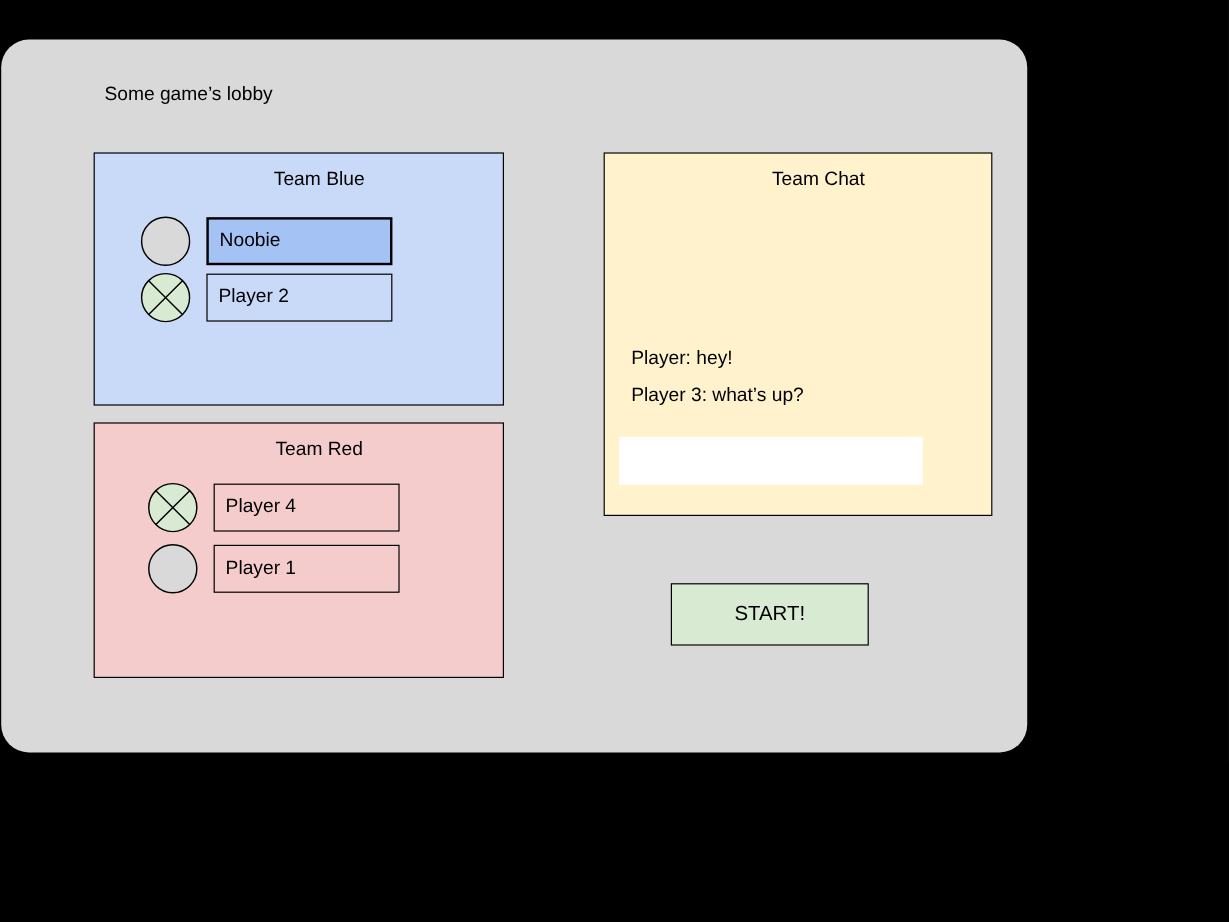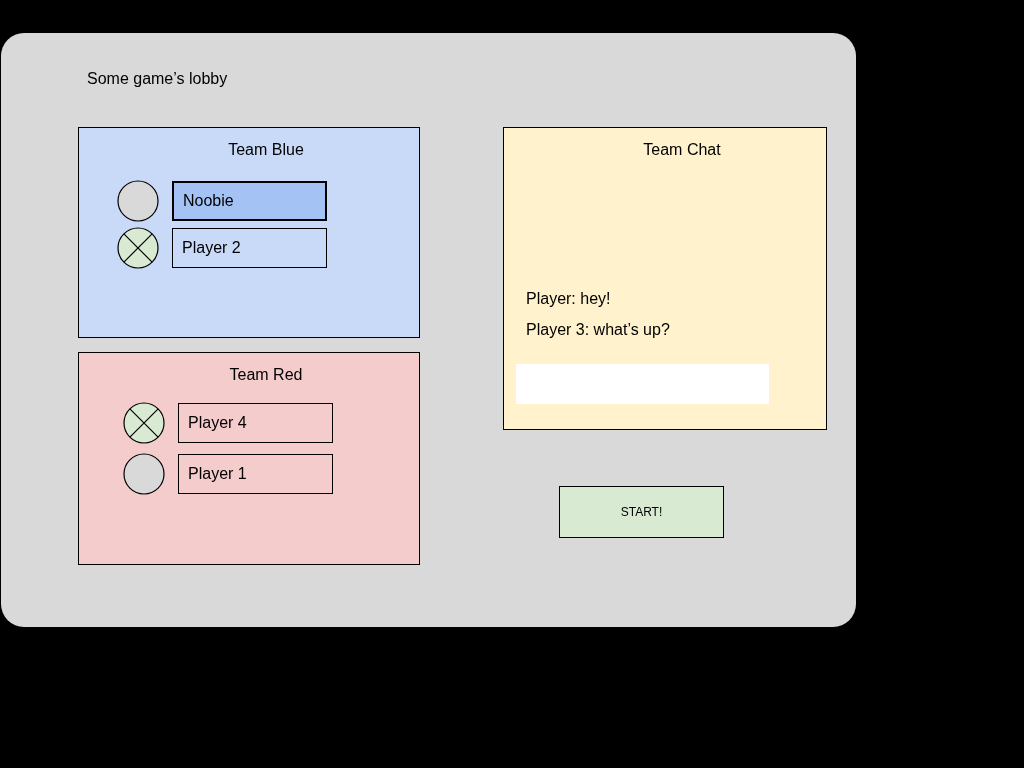--- a/index.html
+++ b/index.html
@@ -127,21 +127,21 @@
   
   .start-button {
     position: absolute;
     left: 558px;
     top: 453px;
     width: 165px;
     height: 52px;
     box-sizing: border-box;
     border: 1px solid #000;
     background: var(--start-button, #d9ead3);
-    font-size: 12px;
+    font-size: 17px;
     font-family: "Liberation Sans", sans-serif;
     color: #000;
     cursor: pointer;
   }
 </style>
 </head>
 <body>
 
 <div class="stage">
 

